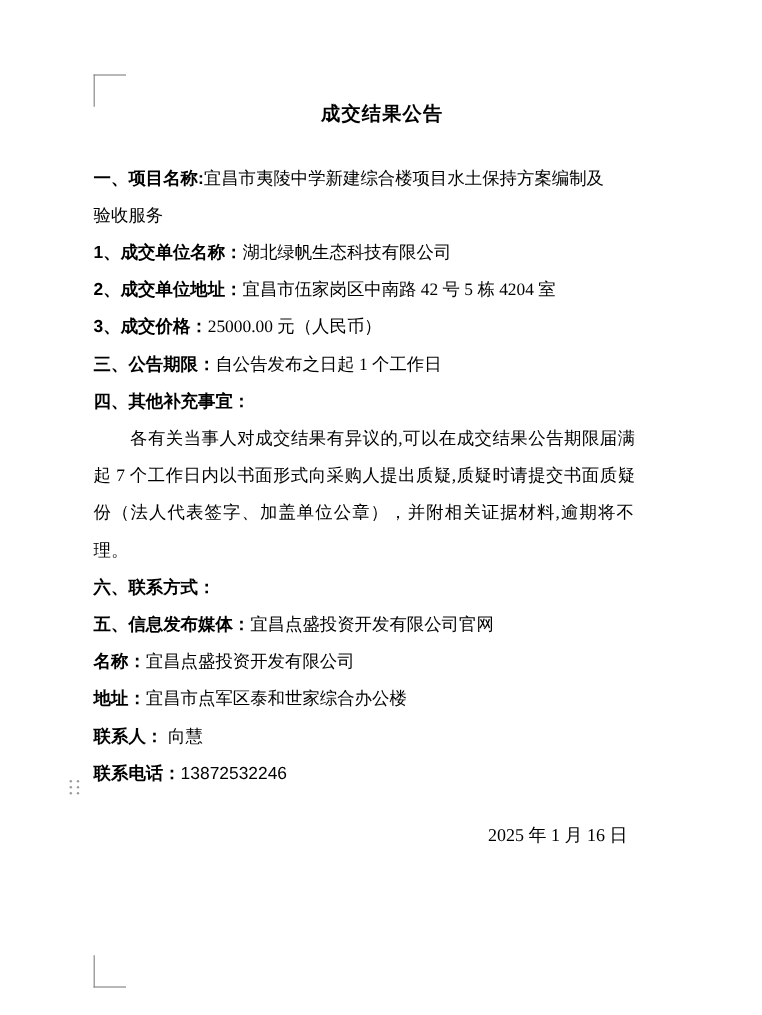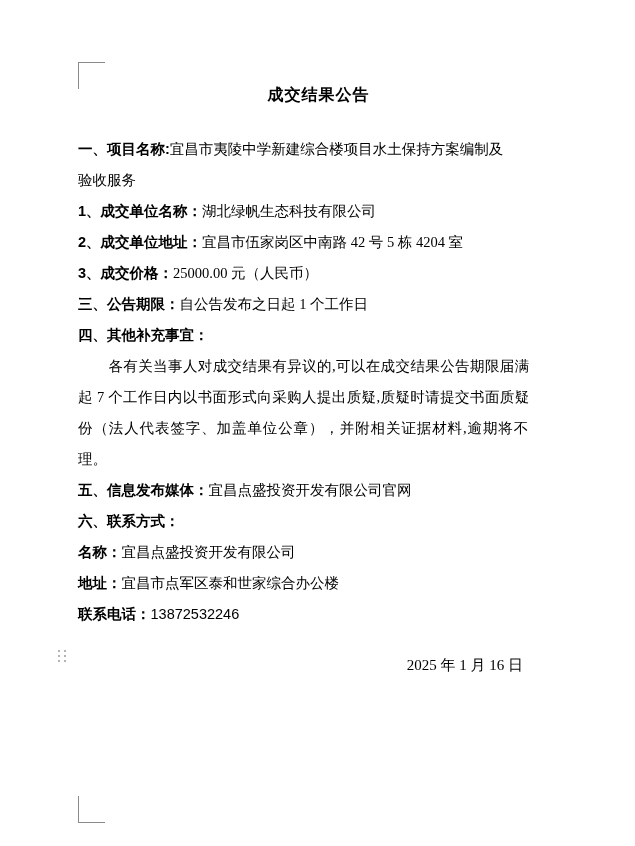--- a/index.html
+++ b/index.html
@@ -158,28 +158,29 @@
       <p class="line lvl2"><span class="lbl">2、成交单位地址：</span><span>宜昌市伍家岗区中南路 42 号 5 栋 4204 室</span></p>
 
       <p class="line lvl2"><span class="lbl">3、成交价格：</span><span>25000.00 元（人民币）</span></p>
 
       <p class="line lvl1"><span>三、公告期限：</span><span class="normal">自公告发布之日起 1 个工作日</span></p>
 
       <p class="line lvl1"><span>四、其他补充事宜：</span></p>
 
       <p class="line para"><span class="indent"></span><span>各有关当事人对成交结果有异议的,可以在成交结果公告期限届满之日起 7 个工作日内以书面形式向采购人提出质疑,质疑时请提交书面质疑函一份（法人代表签字、加盖单位公章），并附相关证据材料,逾期将不再受理。</span></p>
 
+      <p class="line lvl1"><span>六、联系方式：</span></p>
+
       <p class="line lvl1"><span>五、信息发布媒体：</span><span class="normal">宜昌点盛投资开发有限公司官网</span></p>
-
-      <p class="line lvl1"><span>六、联系方式：</span></p>
 
       <p class="line contact"><span>名称：</span><span class="val">宜昌点盛投资开发有限公司</span></p>
 
       <p class="line contact"><span>地址：</span><span class="val">宜昌市点军区泰和世家综合办公楼</span></p>
 
+      <p class="line contact"><span>联系人：</span><span class="val"> 向慧</span></p>
 
       <p class="line contact"><span>联系电话：</span><span class="val">13872532246</span></p>
 
     </div>
 
     <div class="date-line">2025 年 1 月 16 日</div>
 
   </div>
 </div>
 

